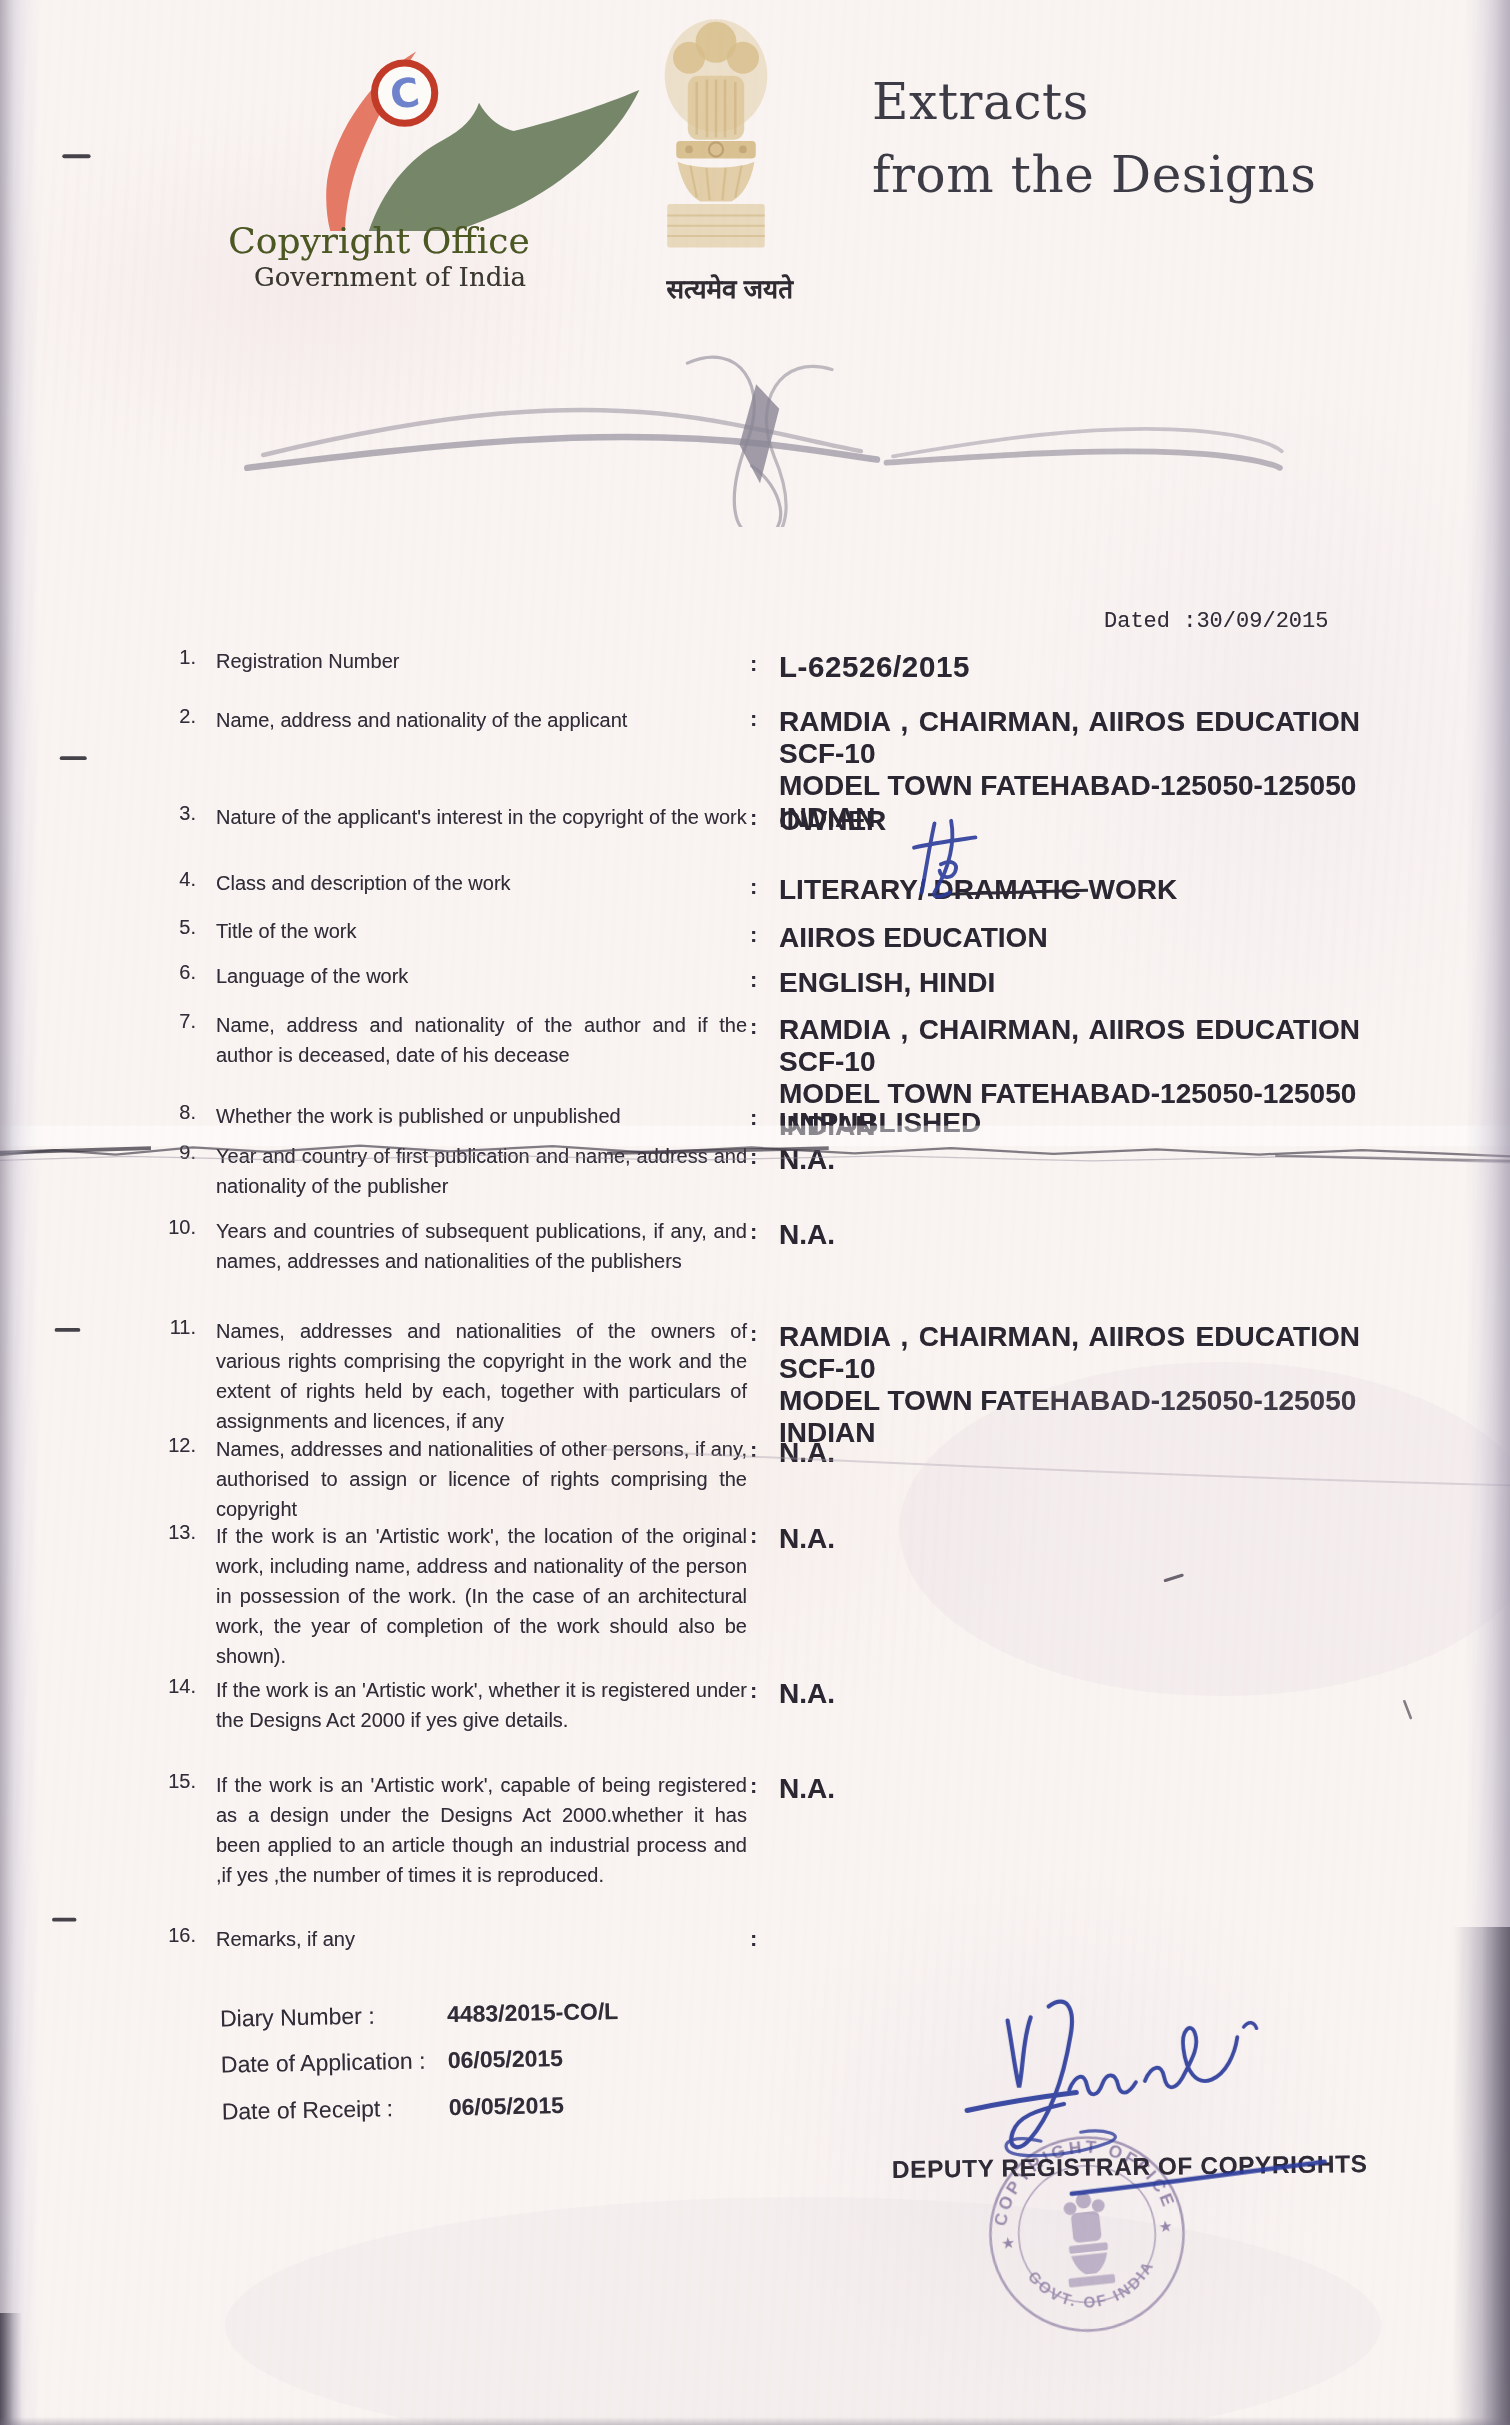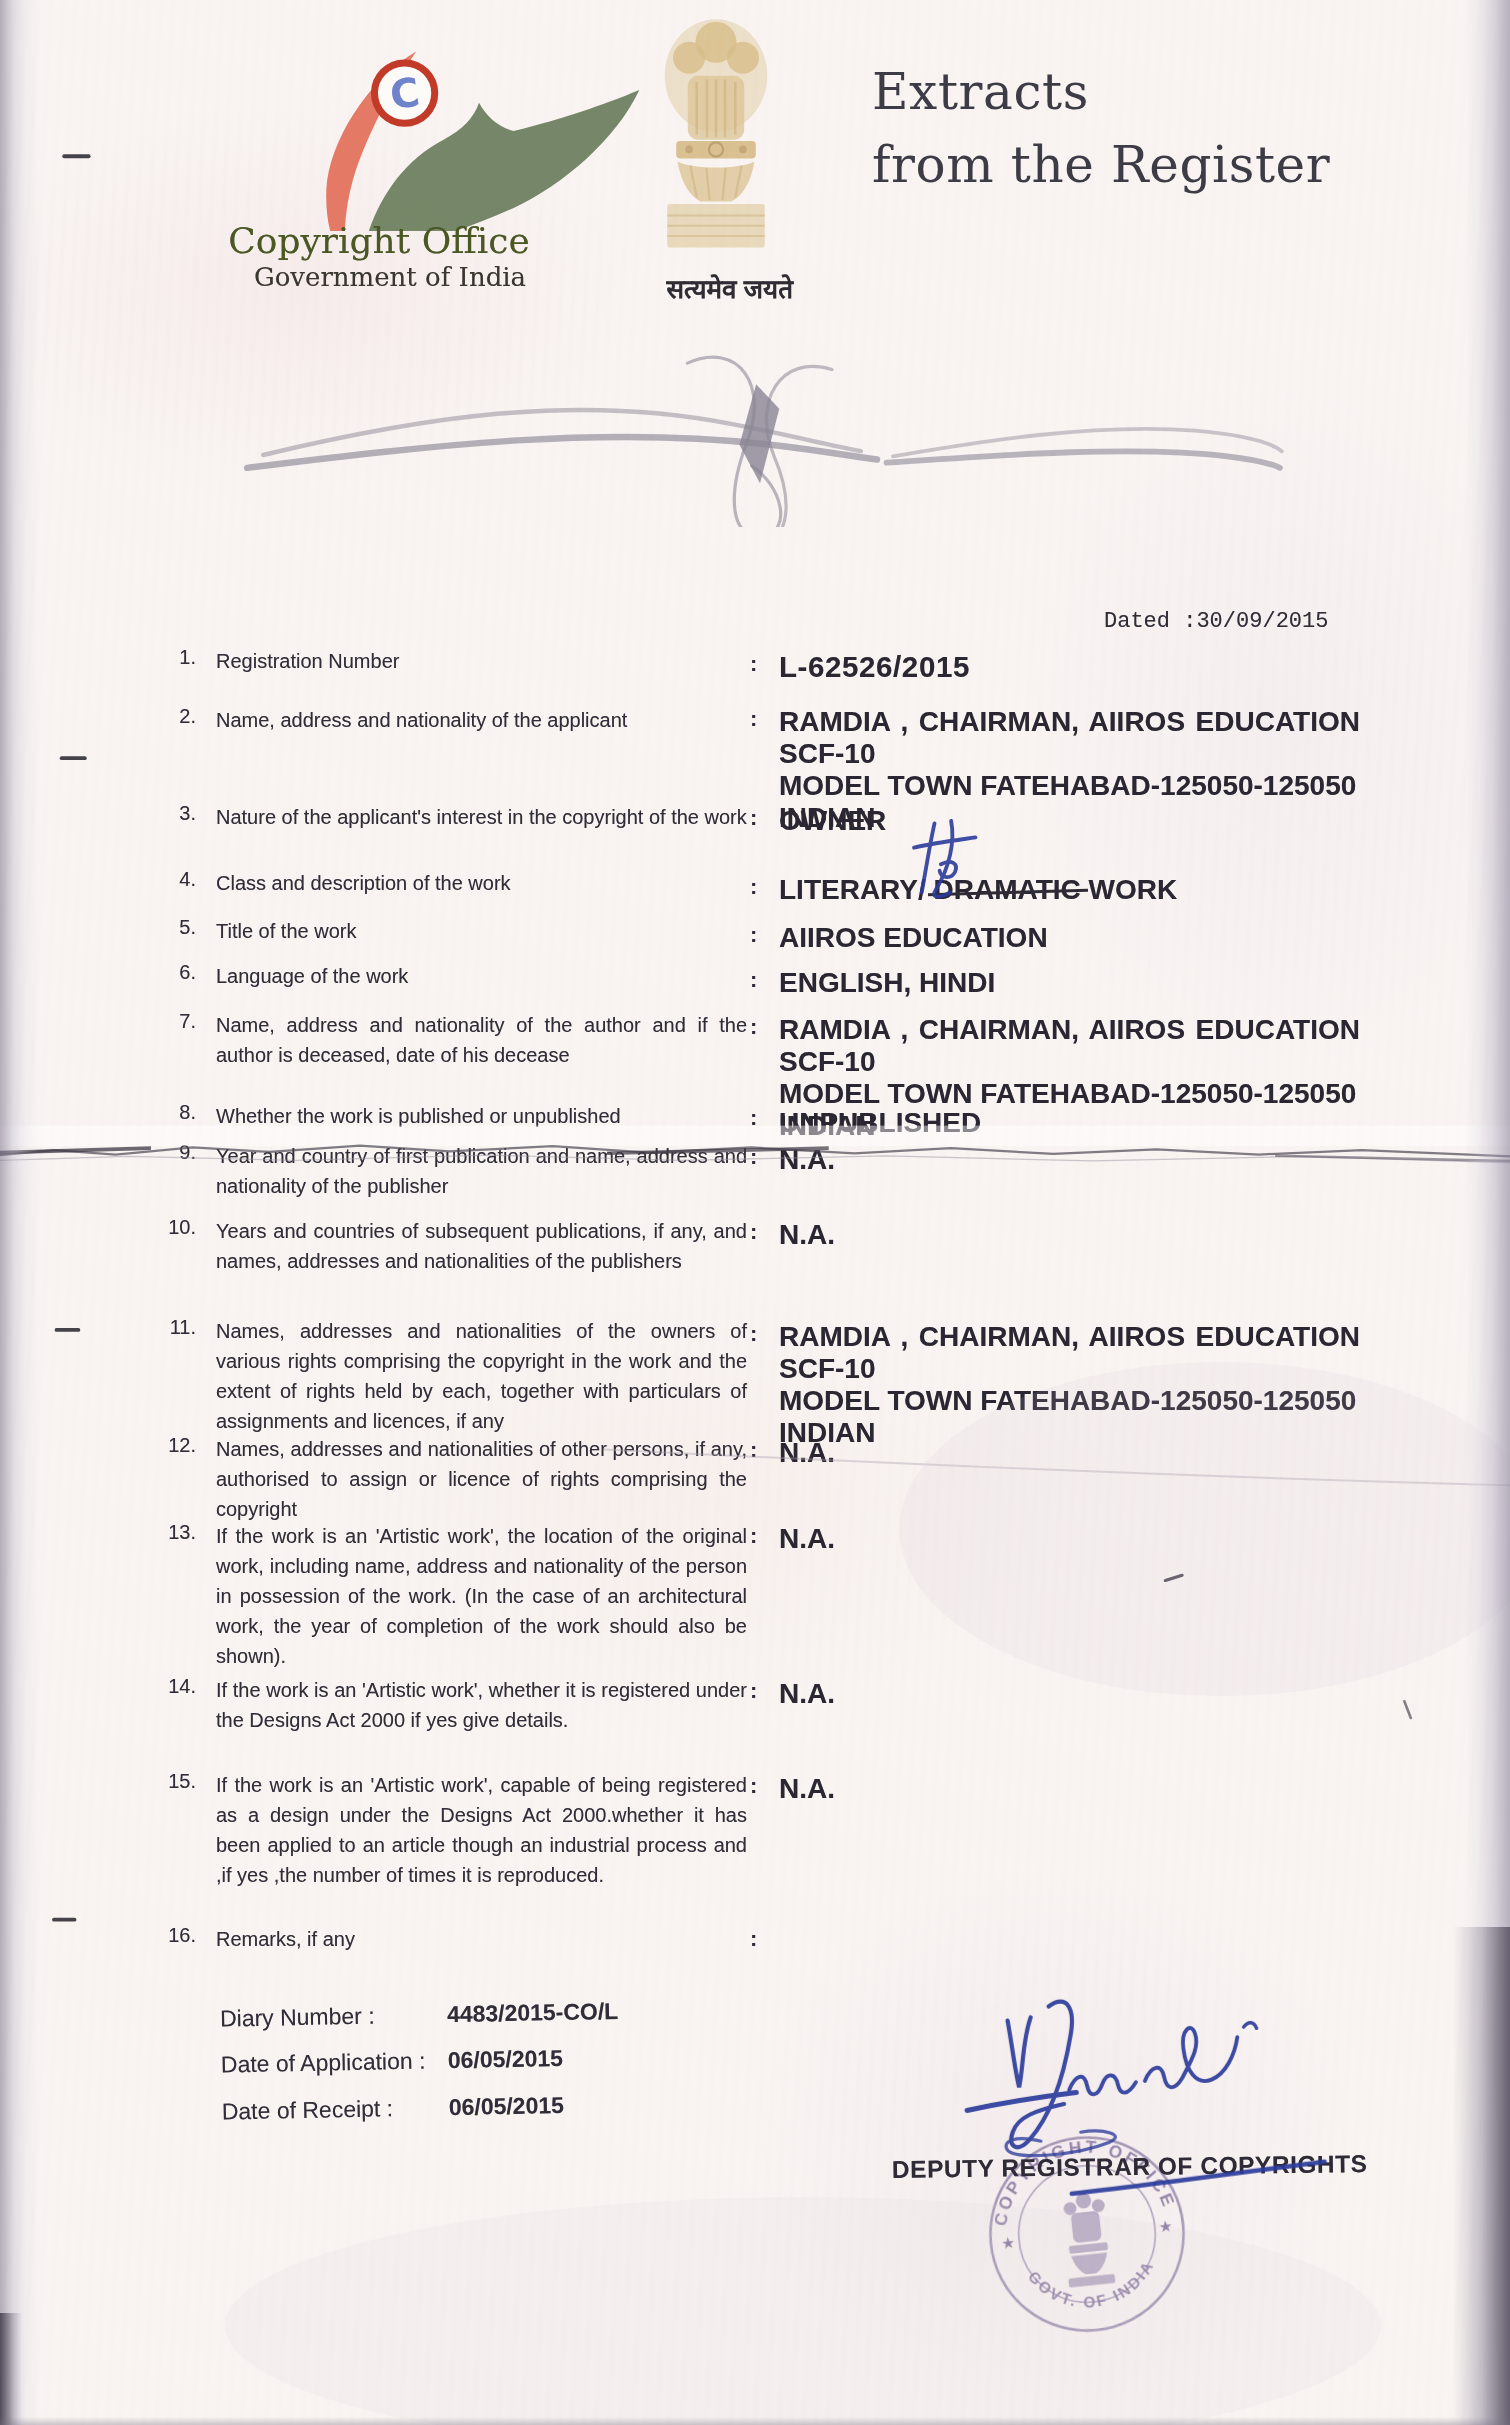--- a/index.html
+++ b/index.html
@@ -78,23 +78,23 @@
       <circle cx="118" cy="233" r="6" fill="#b2905a" opacity="0.6"></circle>
       <circle cx="202" cy="233" r="6" fill="#b2905a" opacity="0.6"></circle>
       <path d="M100,252 C106,286 120,306 136,314 L184,314 C200,306 214,286 220,252 C196,264 124,264 100,252 Z" fill="#d8bf8c" opacity="0.8"></path>
       <path d="M120,258 L130,308 M145,262 L150,312 M175,262 L170,312 M200,258 L190,308" stroke="#c6a76c" stroke-width="3.5" opacity="0.5" fill="none"></path>
       <rect x="84" y="318" width="152" height="68" rx="4" fill="#ddc697" opacity="0.65"></rect>
       <path d="M84,336 H236 M84,352 H236 M84,368 H236" stroke="#c6a76c" stroke-width="3" opacity="0.5"></path>
     </svg>
   </div>
   <div class="abs motto soft" style="left:639px;top:270px;">सत्यमेव जयते</div>
 
-  <div class="abs doc-title" style="left:872px;top:56px;width:488px;">
+  <div class="abs doc-title" style="left:872px;top:66px;width:488px;">
     <div>Extracts</div>
-    <div>from the Register</div>
+    <div>from the Designs</div>
   </div>
 
   <div class="abs" style="left:244px;top:347px;width:1041px;height:180px;">
     <svg width="1041" height="180" viewBox="0 0 1620 280">
       <g stroke="#8e8896" fill="none" stroke-linecap="round">
         <path d="M 30,168 C 280,108 520,72 760,120 C 850,137 905,152 960,162" stroke-width="7" opacity="0.5"></path>
         <path d="M 5,188 C 300,152 560,122 820,152 C 905,162 945,170 985,175" stroke-width="10" opacity="0.65"></path>
         <path d="M 1010,170 C 1130,150 1310,118 1480,130 C 1560,137 1600,150 1615,162" stroke-width="6" opacity="0.45"></path>
         <path d="M 1000,180 C 1150,170 1380,152 1530,170 C 1572,175 1600,182 1612,188" stroke-width="9" opacity="0.6"></path>
         <path d="M 690,25 C 770,-10 818,60 782,150 C 752,230 756,298 806,294 C 856,288 836,214 790,185" stroke-width="5" opacity="0.6"></path>

